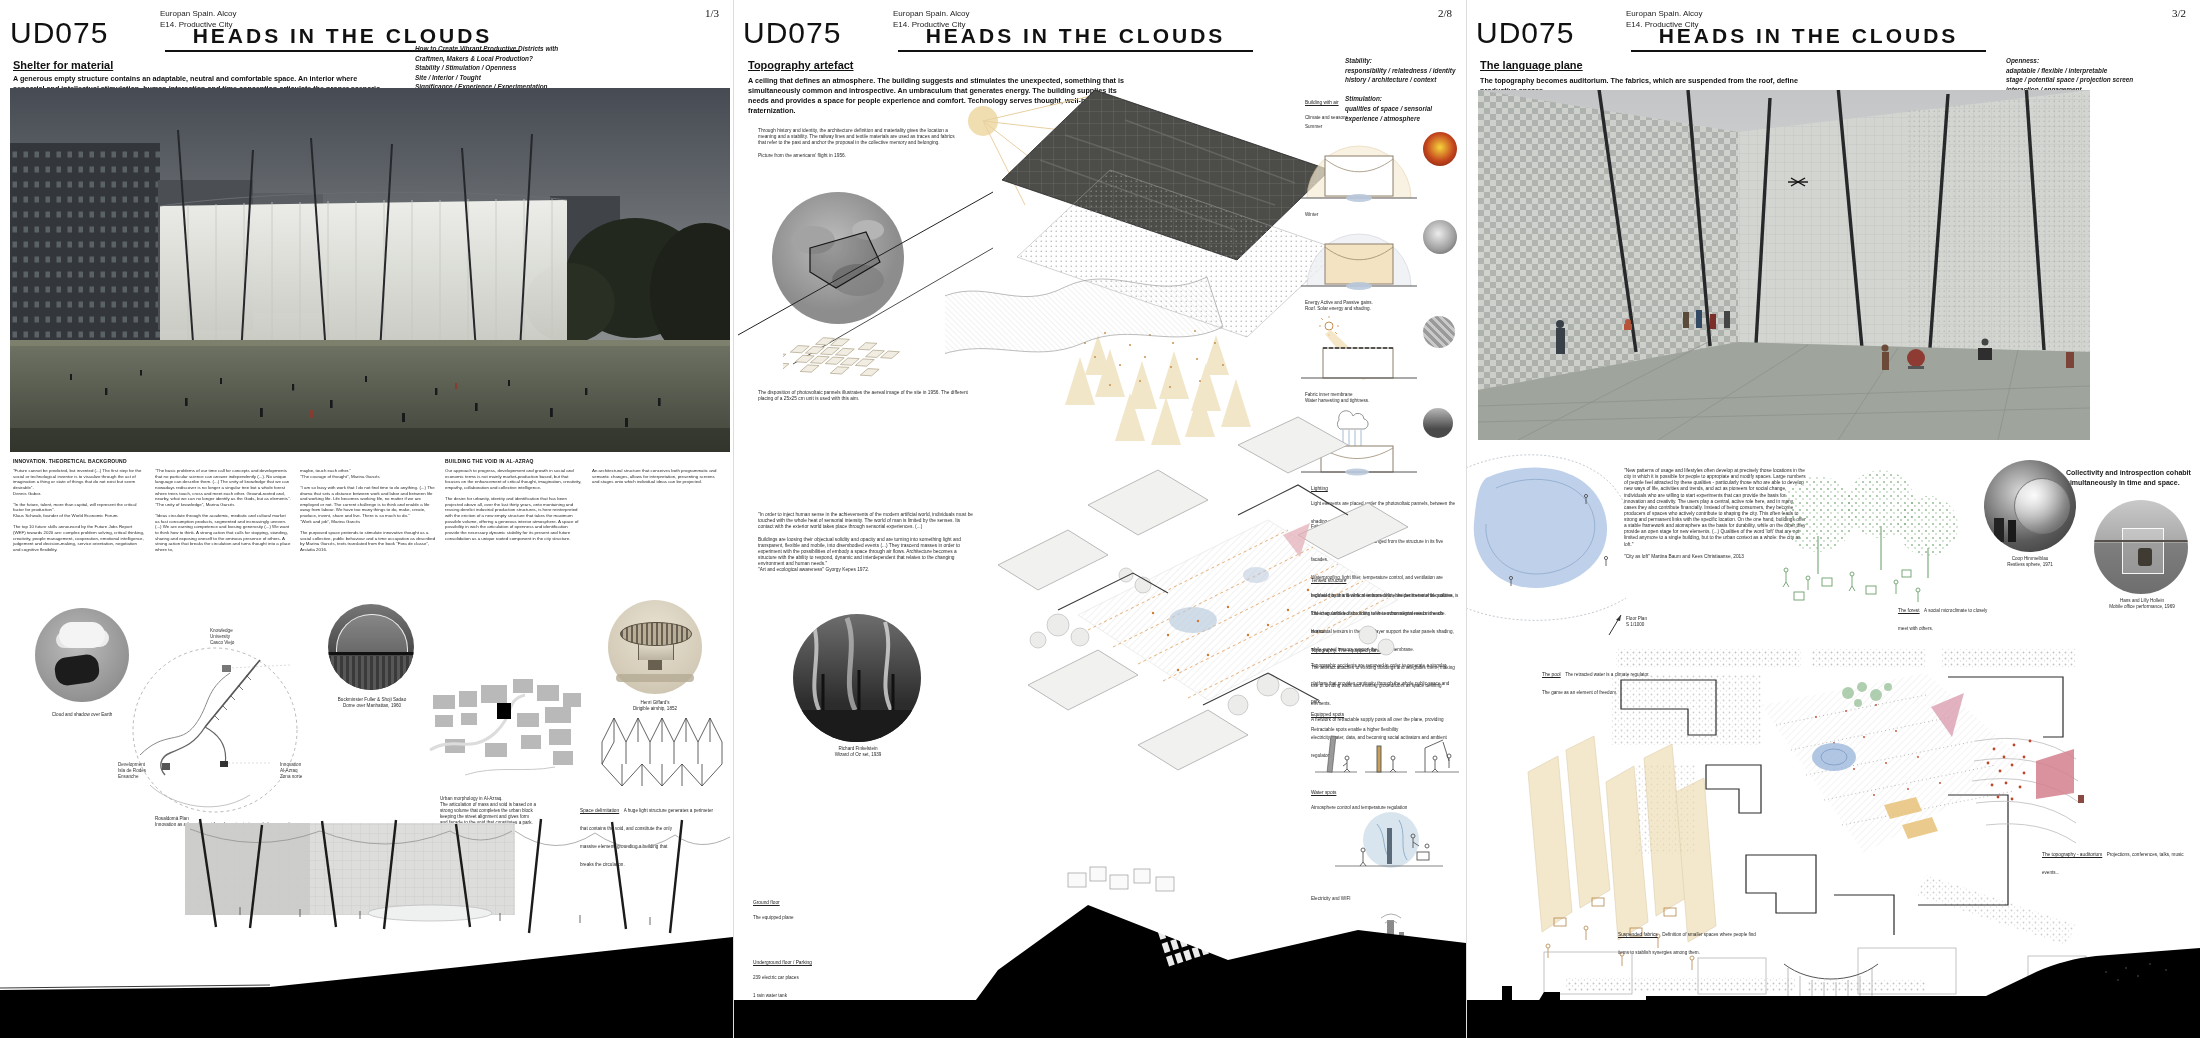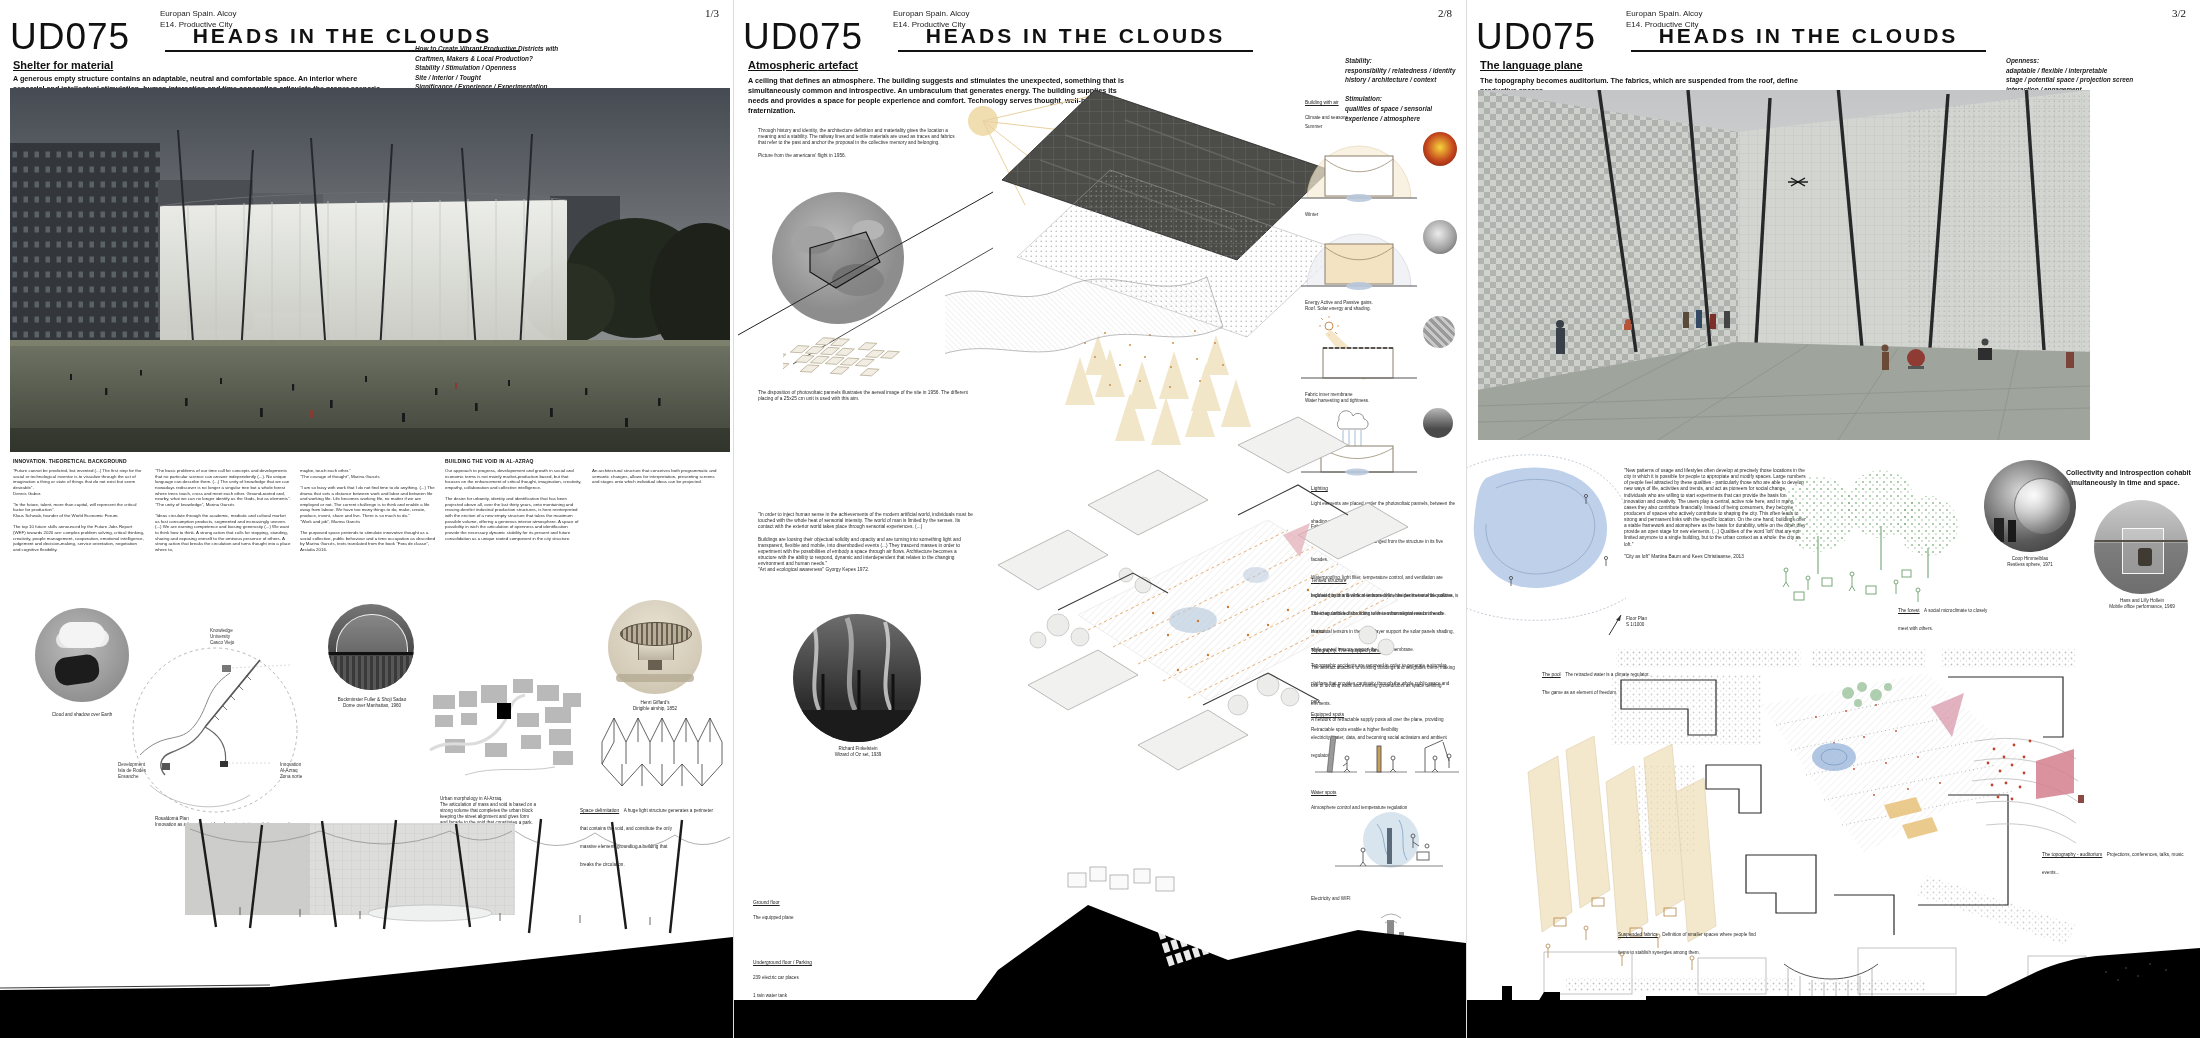--- a/index.html
+++ b/index.html
@@ -3,21 +3,21 @@
 <meta charset="utf-8">
 <style>
   html,body{margin:0;padding:0;background:#888;}
   .board{position:relative;width:2200px;height:1038px;background:#ffffff;overflow:hidden;
          font-family:"Liberation Sans","DejaVu Sans",sans-serif;color:#1a1a1a;}
   .panel{position:absolute;top:0;width:733px;height:876px;}
   .abs{position:absolute;}
   .pre{white-space:pre-line;}
   .meta{font-size:8px;line-height:1.4;color:#222;}
   .page{font-size:11px;color:#111;font-family:Liberation Serif, serif;}
-  .code{font-size:37px;letter-spacing:1px;color:#111;}
+  .code{font-size:30px;letter-spacing:1px;color:#111;}
   .title{font-size:21px;font-weight:bold;letter-spacing:3px;text-align:center;
          border-bottom:2.5px solid #111;padding-bottom:2px;color:#111;}
   .subtitle{font-size:11px;font-weight:bold;text-decoration:underline;color:#111;}
   .intro{font-size:7.2px;font-weight:bold;line-height:1.38;color:#111;}
   .brief{font-size:6.4px;font-style:italic;font-weight:bold;line-height:1.5;color:#222;}
   .colh{font-size:5px;font-weight:bold;letter-spacing:.2px;color:#111;margin-bottom:4px;}
   .colt{font-size:4.4px;line-height:1.28;color:#2a2a2a;}
   .cap{font-size:4.6px;line-height:1.3;color:#2a2a2a;}
   .caph{font-size:4.8px;text-decoration:underline;color:#222;}
   .capc{text-align:center;}
@@ -354,21 +354,21 @@
     <div class="abs footw pre" style="left:18px;top:1004px">Interior section
 S: 1/200</div>
   </div>
 
   <div class="panel" style="left:733px">
     <div class="abs meta pre" style="left:160px;top:8px">Europan Spain. Alcoy
 E14. Productive City</div>
     <div class="abs page" style="left:705px;top:7px">2/8</div>
     <div class="abs code" style="left:10px;top:16px">UD075</div>
     <div class="abs title" style="left:165px;top:24px;width:355px">HEADS IN THE CLOUDS</div>
-    <div class="abs subtitle" style="left:15px;top:59px">Atmospheric artefact</div>
+    <div class="abs subtitle" style="left:15px;top:59px">Topography artefact</div>
     <div class="abs intro pre" style="left:15px;top:76px;width:380px">A ceiling that defines an atmosphere. The building suggests and stimulates the unexpected, something that is simultaneously common and introspective. An umbraculum that generates energy. The building supplies its needs and provides a space for people experience and comfort. Technology serves thought, well-being and fraternization.</div>
     <div class="abs brief pre" style="left:612px;top:56px;width:120px">Stability:
 responsibility / relatedness / identity
 history / architecture / context
 
 Stimulation:
 qualities of space / sensorial
 experience / atmosphere</div>
 
     <div class="abs colt pre" style="left:25px;top:128px;width:205px;font-size:4.8px">Through history and identity, the architecture definition and materiality gives the location a meaning and a stability. The railway lines and textile materials are used as traces and fabrics that refer to the past and  anchor the proposal in the collective memory and belonging.

